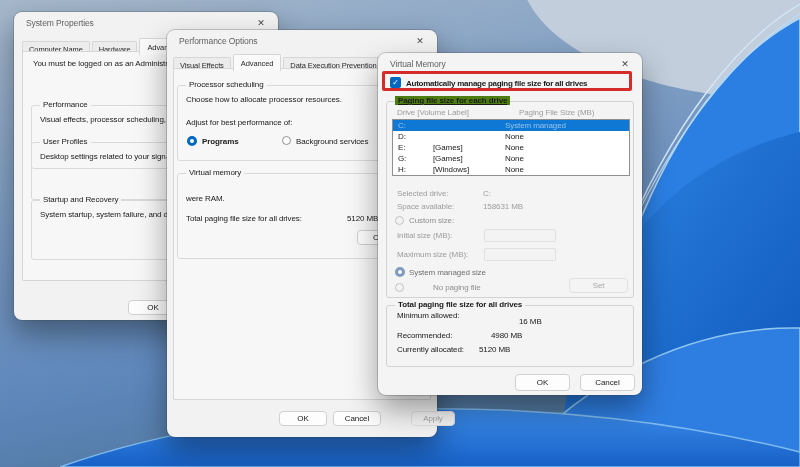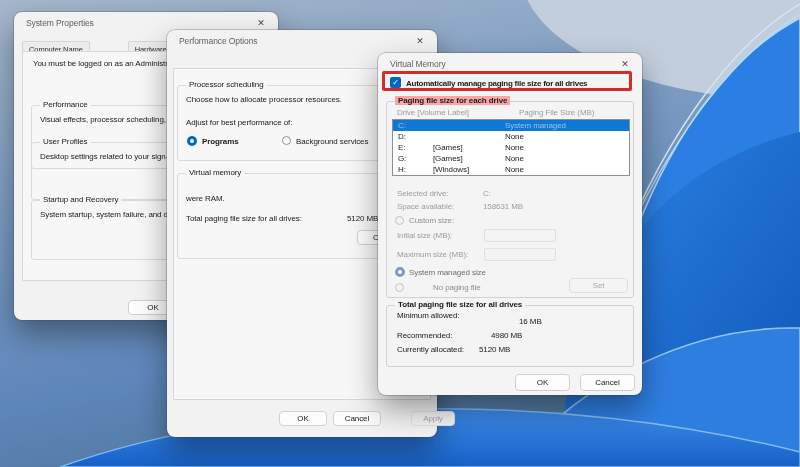--- a/index.html
+++ b/index.html
@@ -76,21 +76,21 @@
     <path d="M505,470 C 590,372 698,326 800,328 L800,470 Z" fill="#2e7ee2" stroke="#8ec6f0" stroke-width="1.6"></path>
     <path d="M60,467 C 270,392 560,392 800,452 L800,467 Z" fill="url(#p2)" stroke="#7fbbee" stroke-width="1.4"></path>
   </svg>
 </div>
 
 <div class="win" style="left:14px; top:12px; width:264px; height:308px; z-index:1;">
   <div class="titlebar">
     <span class="title">System Properties</span>
     <span class="close">✕</span>
   </div>
-  <div class="tabstrip" style="left:8px; top:26px;gap:36px;">
+  <div class="tabstrip" style="left:8px; top:26px;">
     <div class="tab">Computer Name</div>
     <div class="tab">Hardware</div>
     <div class="tab sel">Advanced</div>
   </div>
   <div class="panel" style="left:8px; top:39px; width:248px; height:230px;">
     <div class="txt" style="left:10px; top:7px;">You must be logged on as an Administrato</div>
     <div class="group" style="left:8px; top:6px; width:232px; height:64px;margin-top:47px;">
       <span class="glabel">Performance</span>
       <div class="txt" style="left:8px; top:9px;">Visual effects, processor scheduling, me</div>
     </div>
@@ -103,20 +103,25 @@
       <div class="txt" style="left:8px; top:9px;">System startup, system failure, and debu</div>
     </div>
   </div>
   <div class="btn" style="left:114px; top:288px; width:50px; height:15px;">OK</div>
 </div>
 
 <div class="win" style="left:167px; top:30px; width:270px; height:407px; z-index:2;">
   <div class="titlebar">
     <span class="title">Performance Options</span>
     <span class="close">✕</span>
+  </div>
+  <div class="tabstrip" style="left:6px; top:24px;">
+    <div class="tab">Visual Effects</div>
+    <div class="tab sel">Advanced</div>
+    <div class="tab">Data Execution Prevention</div>
   </div>
   <div class="panel" style="left:6px; top:38px; width:258px; height:332px;">
     <div class="group" style="left:3px; top:16px; width:251px; height:76px;">
       <span class="glabel">Processor scheduling</span>
       <div class="txt" style="left:8px; top:9px;">Choose how to allocate processor resources.</div>
       <div class="txt" style="left:8px; top:32px;">Adjust for best performance of:</div>
       <span class="radio on" style="left:9px; top:50px;"></span>
       <div class="txt" style="left:24px; top:51px; font-weight:bold;">Programs</div>
       <span class="radio" style="left:104px; top:50px;"></span>
       <div class="txt" style="left:118px; top:51px;">Background services</div>
@@ -138,21 +143,21 @@
   <div class="titlebar">
     <span class="title">Virtual Memory</span>
     <span class="close">✕</span>
   </div>
 
   <div class="redbox"></div>
   <span class="checkbox" style="left:12px; top:24px;">✓</span>
   <div class="txt" style="left:28px; top:26px; font-weight:bold; letter-spacing:-0.25px;">Automatically manage paging file size for all drives</div>
 
   <div class="group" style="left:8px; top:48px; width:248px; height:197px; border-color:#d2d2d2;">
-    <span class="glabel" style="background:#fca5a5; font-weight:bold;">Paging file size for each drive</span>
+    <span class="glabel" style="background:#4d7c0f; font-weight:bold;text-decoration:underline;">Paging file size for each drive</span>
 
     <div class="txt dim" style="left:10px; top:6px;">Drive  [Volume Label]</div>
     <div class="txt dim" style="left:132px; top:6px;">Paging File Size (MB)</div>
 
     <div class="listbox" style="left:5px; top:17px; width:238px; height:57px;">
       <div class="lrow sel">
         <span class="c1">C:</span>
         <span class="c2"></span>
         <span class="c3">System managed</span>
       </div>

